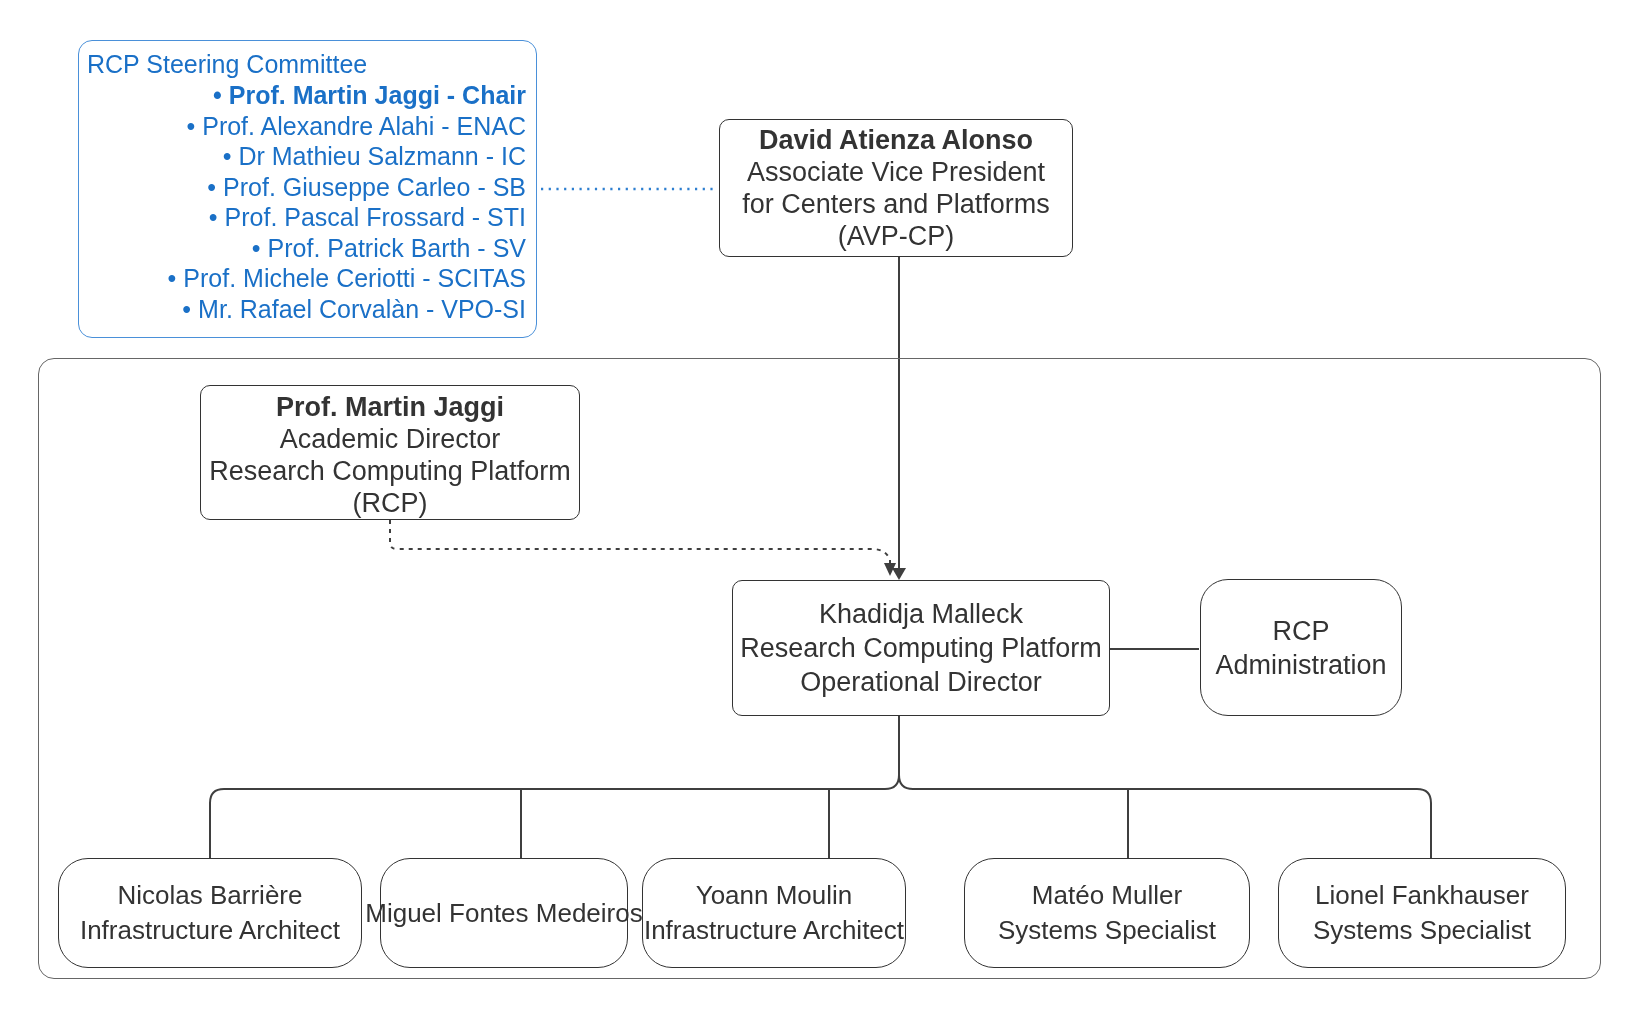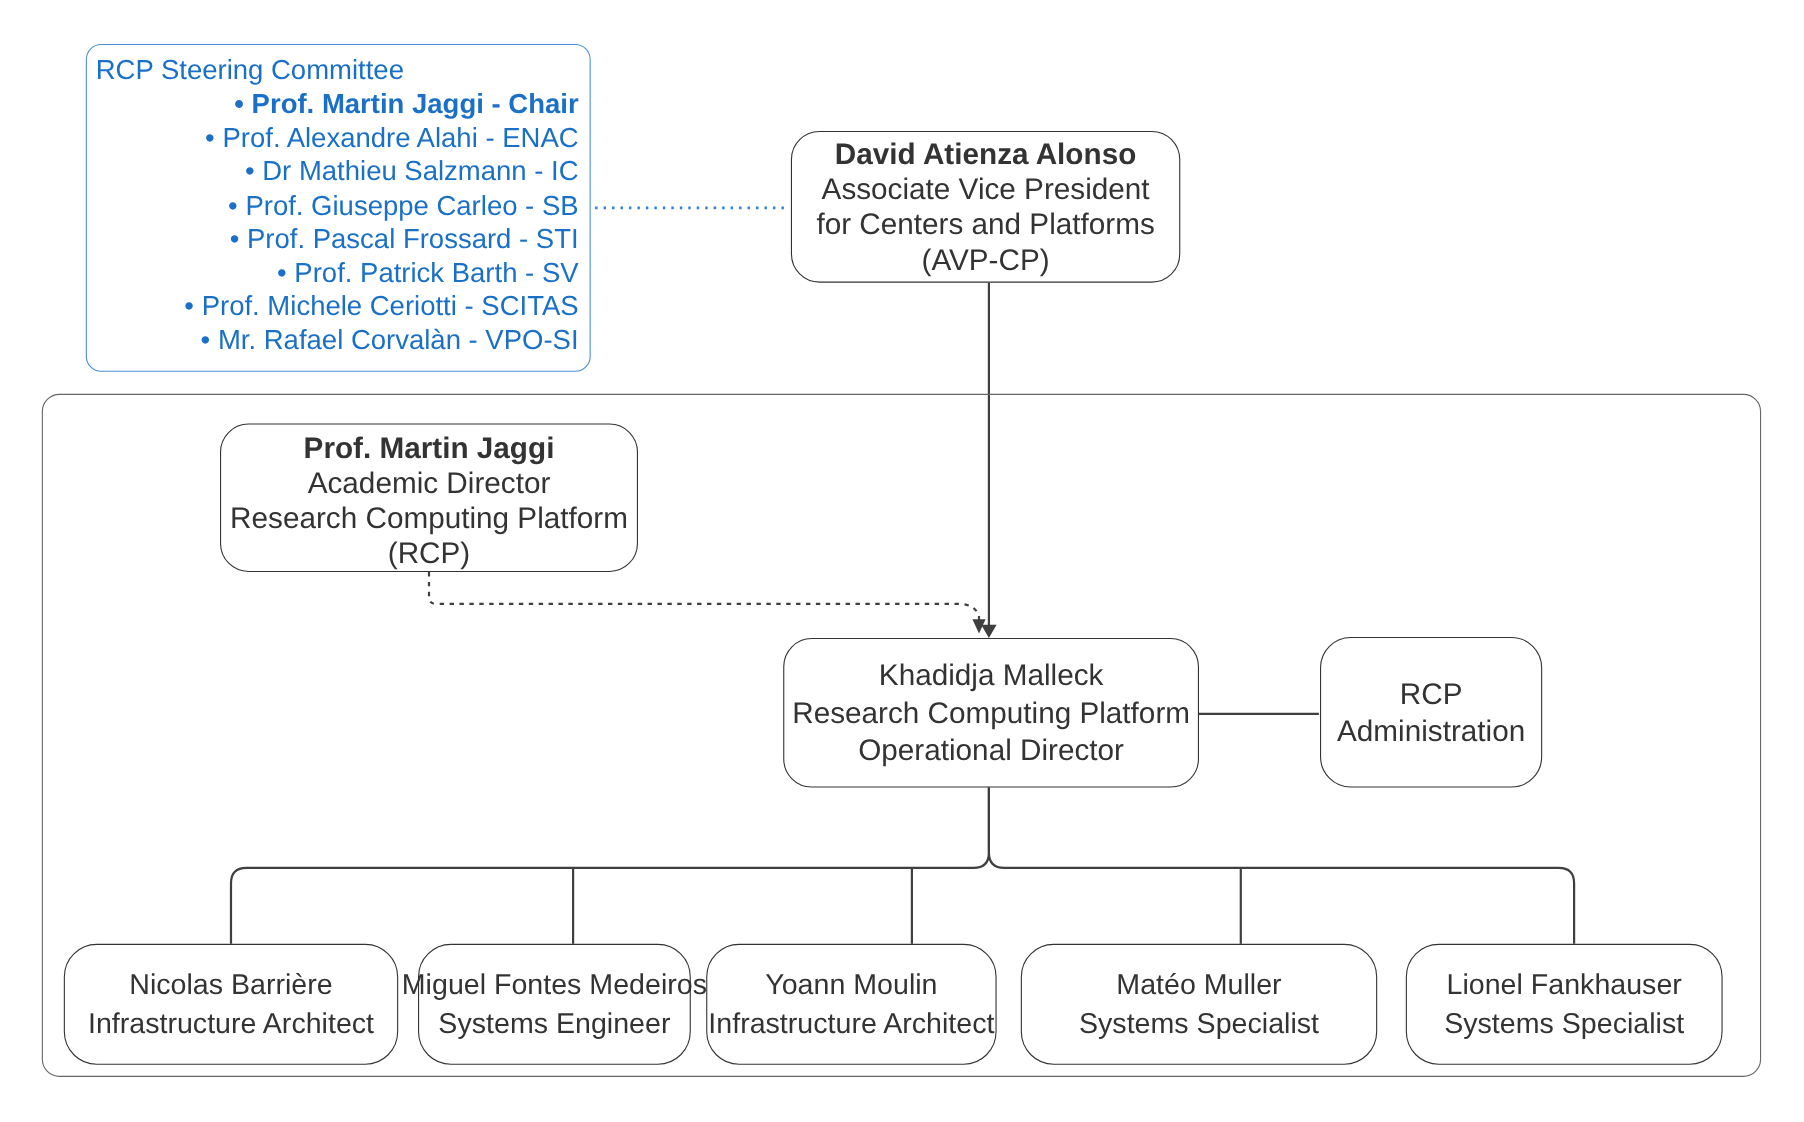--- a/index.html
+++ b/index.html
@@ -15,21 +15,21 @@
     position: absolute;
     left: 0; top: 0;
     width: 1640px; height: 1020px;
     pointer-events: none;
   }
   .node {
     position: absolute;
     box-sizing: border-box;
     background: #ffffff;
     border: 1.6px solid #333333;
-    border-radius: 26px;
+    border-radius: 10px;
     display: flex;
     flex-direction: column;
     align-items: center;
     justify-content: center;
     text-align: center;
     color: #333333;
     z-index: 2;
   }
   .node .line { white-space: nowrap; }
   .big .line  { font-size: 27px; line-height: 32px; }
@@ -69,21 +69,21 @@
   .steering li {
     font-size: 25px;
     line-height: 30.5px;
     white-space: nowrap;
     text-align: right;
   }
   .steering li .bullet { margin-right: 7px; }
 
   .avp-box       { left: 719px;  top: 119px; width: 354px; height: 138px; }
   .jaggi-box     { left: 200px;  top: 385px; width: 380px; height: 135px; justify-content: flex-end; }
-  .khadidja-box  { left: 712px;  top: 580px; width: 378px; height: 136px; }
+  .khadidja-box  { left: 732px;  top: 580px; width: 378px; height: 136px; }
   .admin-box     { left: 1200px; top: 579px; width: 202px; height: 137px; border-radius: 28px; }
   .admin-box .line { font-size: 27px; line-height: 34px; }
   .khadidja-box .line { line-height: 34px; }
   .team { top: 858px; height: 110px; border-radius: 30px; }
 </style>
 </head>
 <body>
 
 <div class="canvas">
 
@@ -146,27 +146,26 @@
     <div class="line">RCP</div>
     <div class="line">Administration</div>
   </div>
 
   <div class="node team" style="left:58px; width:304px;">
     <div class="line">Nicolas Barrière</div>
     <div class="line">Infrastructure Architect</div>
   </div>
   <div class="node team" style="left:380px; width:248px;">
     <div class="line">Miguel Fontes Medeiros</div>
-    <div class="line">Systems Engineer</div>
   </div>
   <div class="node team" style="left:642px; width:264px;">
     <div class="line">Yoann Moulin</div>
     <div class="line">Infrastructure Architect</div>
   </div>
-  <div class="node team" style="left:928px; width:324px;">
+  <div class="node team" style="left:964px; width:286px;">
     <div class="line">Matéo Muller</div>
     <div class="line">Systems Specialist</div>
   </div>
   <div class="node team" style="left:1278px; width:288px;">
     <div class="line">Lionel Fankhauser</div>
     <div class="line">Systems Specialist</div>
   </div>
 
 </div>
 

